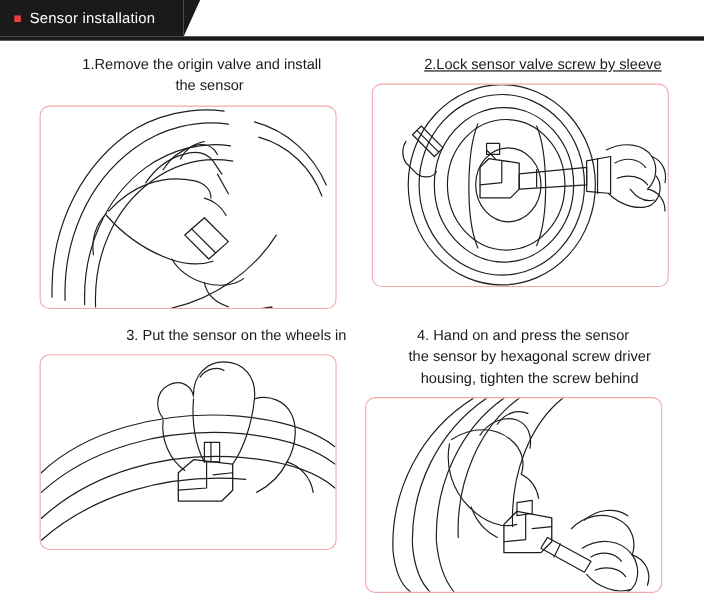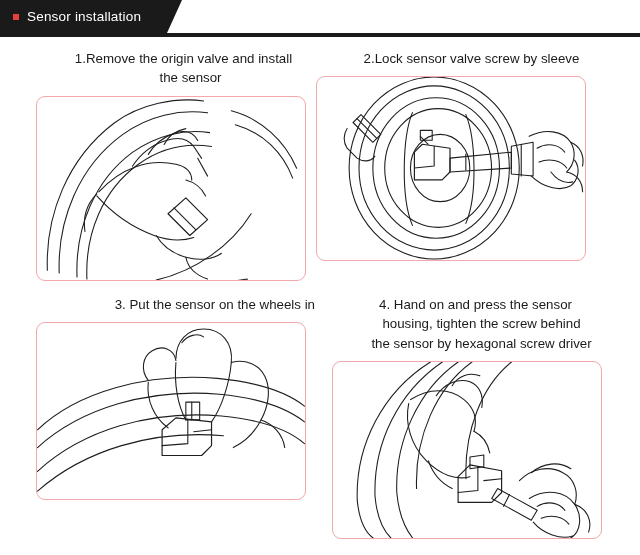--- a/index.html
+++ b/index.html
@@ -62,21 +62,21 @@
   .grid {
     position: absolute;
     left: 0; top: 37px;
     width: 640px; height: 518px;
   }
   .cell {
     position: absolute;
     width: 307px;
   }
   .cell.c1 { left: 18px;  top: 12px; }
-  .cell.c2 { left: 306px; top: 12px; }
+  .cell.c2 { left: 328px; top: 12px; text-decoration: underline; }
   .cell.c3 { left: 18px;  top: 258px; }
   .cell.c4 { left: 322px; top: 258px; }
 
   .caption {
     font-size: 13.3px;
     color: #1b1b1b;
     line-height: 1.45;
     padding: 0 6px;
     text-align: center;
   }
@@ -235,22 +235,22 @@
           <path d="M226 98 C 238 102 248 112 250 126"></path>
           <path d="M112 58 C 104 48 106 34 116 28 C 126 22 138 26 140 38"></path>
           <path d="M112 60 C 110 78 118 96 132 106"></path>
         </svg>
       </div>
     </div>
 
     <div class="cell c4">
       <div class="caption">
         <div>4. Hand on and press the sensor</div>
+        <div style="padding-left:12px">the sensor by hexagonal screw driver</div>
         <div style="padding-left:12px">housing, tighten the screw behind</div>
-        <div style="padding-left:12px">the sensor by hexagonal screw driver</div>
       </div>
       <div class="panel">
         <svg viewBox="0 0 270 178" fill="none" stroke="#1f1f1f" stroke-width="1.1" stroke-linecap="round" stroke-linejoin="round">
 
           <path d="M98 0 C 50 30 22 84 24 140 C 26 160 32 172 40 178"></path>
           <path d="M110 0 C 66 30 40 82 42 136 C 44 158 50 170 58 178"></path>
           <path d="M126 0 C 86 28 62 80 64 132 C 66 154 72 168 80 178"></path>
           <path d="M140 0 C 104 26 82 76 84 128"></path>
           <path d="M180 0 C 150 24 132 70 134 118"></path>
 

